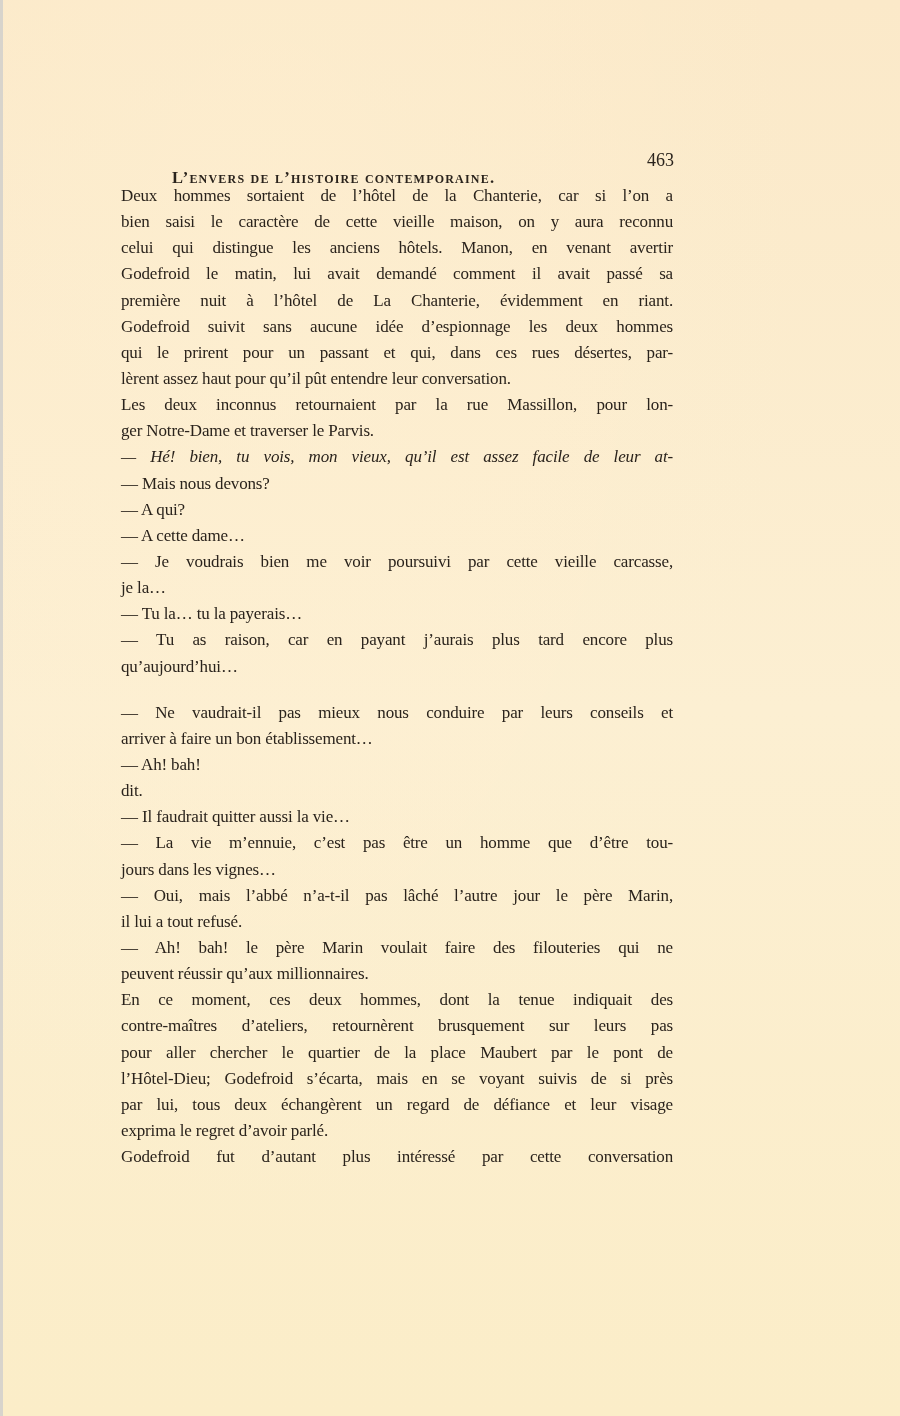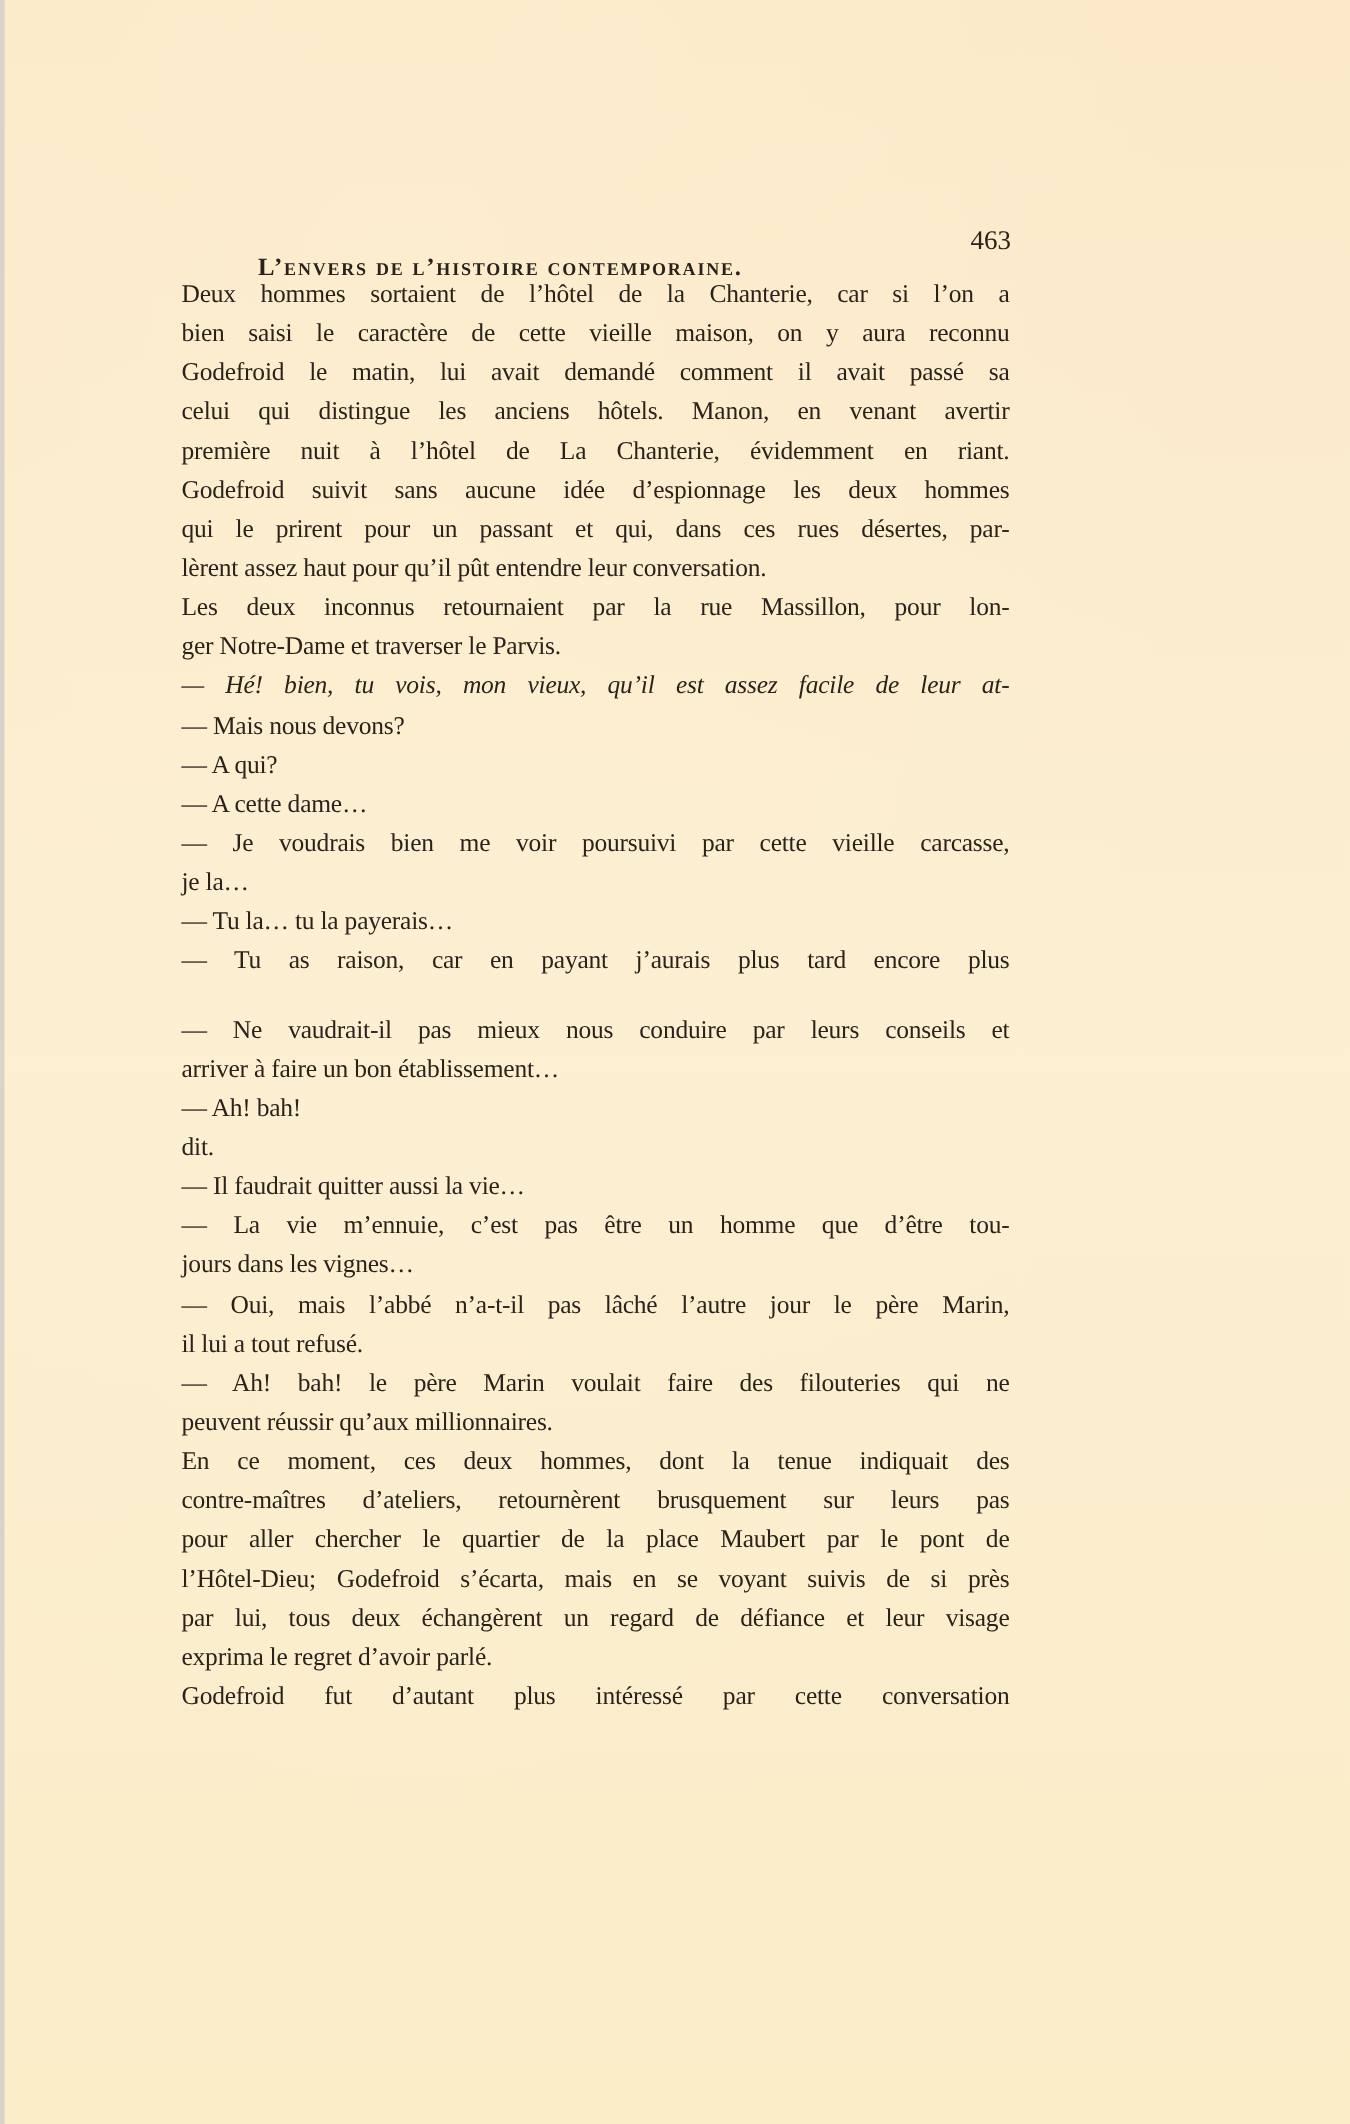--- a/index.html
+++ b/index.html
@@ -81,36 +81,37 @@
   <div class="left-edge"></div>
 
   <div class="header">
     <span class="running-title">L’envers de l’histoire contemporaine.</span>
     <span class="page-number">463</span>
   </div>
 
   <div class="body-text" id="body-text">
       <div class="line" style="padding-left: 0px;">Deux hommes sortaient de l’hôtel de la Chanterie, car si l’on a</div>
       <div class="line">bien saisi le caractère de cette vieille maison, on y aura reconnu</div>
+      <div class="line">celui qui distingue les anciens hôtels. Manon, en venant avertir</div>
       <div class="line">Godefroid le matin, lui avait demandé comment il avait passé sa</div>
-      <div class="line">celui qui distingue les anciens hôtels. Manon, en venant avertir</div>
       <div class="line">première nuit à l’hôtel de La Chanterie, évidemment en riant.</div>
       <div class="line">Godefroid suivit sans aucune idée d’espionnage les deux hommes</div>
       <div class="line">qui le prirent pour un passant et qui, dans ces rues désertes, par-</div>
       <div class="line last">lèrent assez haut pour qu’il pût entendre leur conversation.</div>
       <div class="line" style="padding-left: 0px;">Les deux inconnus retournaient par la rue Massillon, pour lon-</div>
       <div class="line last">ger Notre-Dame et traverser le Parvis.</div>
       <div class="line" style="padding-left: 0px; font-style: italic;">— Hé! bien, tu vois, mon vieux, qu’il est assez facile de leur at-</div>
       <div class="line last" style="padding-left: 0px;">— Mais nous devons?</div>
       <div class="line last" style="padding-left: 0px;">— A qui?</div>
       <div class="line last" style="padding-left: 0px;">— A cette dame…</div>
       <div class="line" style="padding-left: 0px;">— Je voudrais bien me voir poursuivi par cette vieille carcasse,</div>
       <div class="line last">je la…</div>
       <div class="line last" style="padding-left: 0px;">— Tu la… tu la payerais…</div>
       <div class="line" style="padding-left: 0px;">— Tu as raison, car en payant j’aurais plus tard encore plus</div>
+      <div class="line last">qu’aujourd’hui…</div>
       <div class="line" style="padding-left: 0px; margin-top: 20px;">— Ne vaudrait-il pas mieux nous conduire par leurs conseils et</div>
       <div class="line last">arriver à faire un bon établissement…</div>
       <div class="line last" style="padding-left: 0px;">— Ah! bah!</div>
       <div class="line last">dit.</div>
       <div class="line last" style="padding-left: 0px;">— Il faudrait quitter aussi la vie…</div>
       <div class="line" style="padding-left: 0px;">— La vie m’ennuie, c’est pas être un homme que d’être tou-</div>
       <div class="line last">jours dans les vignes…</div>
       <div class="line" style="padding-left: 0px;">— Oui, mais l’abbé n’a-t-il pas lâché l’autre jour le père Marin,</div>
       <div class="line last">il lui a tout refusé.</div>
       <div class="line" style="padding-left: 0px;">— Ah! bah! le père Marin voulait faire des filouteries qui ne</div>

